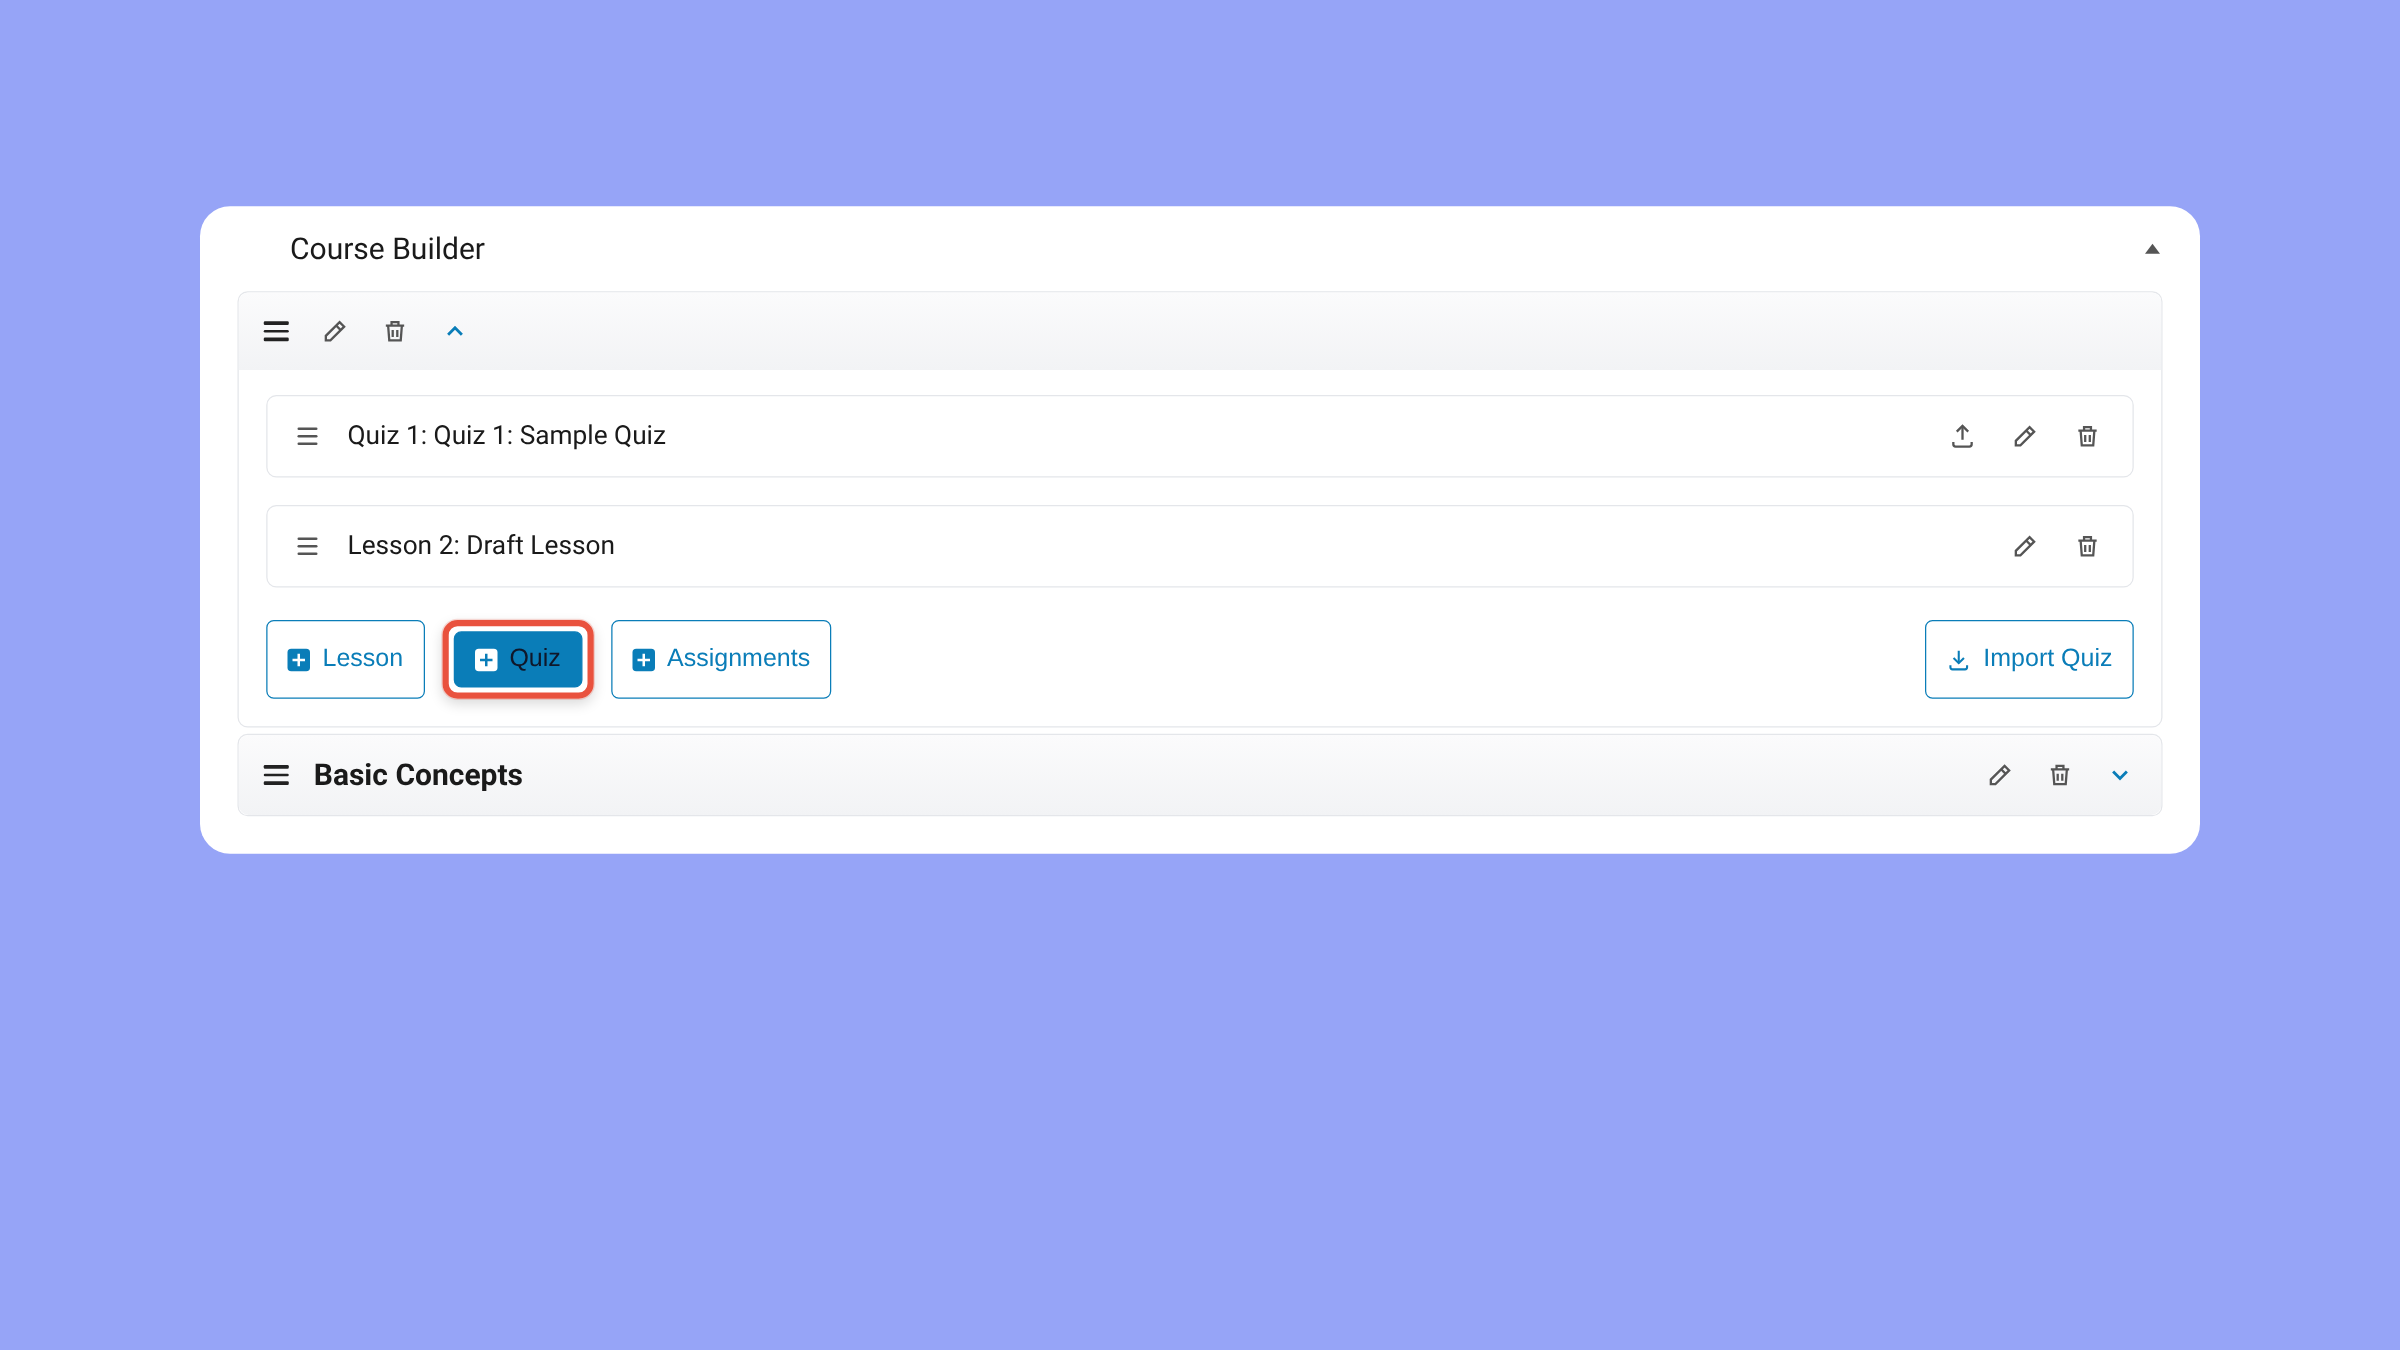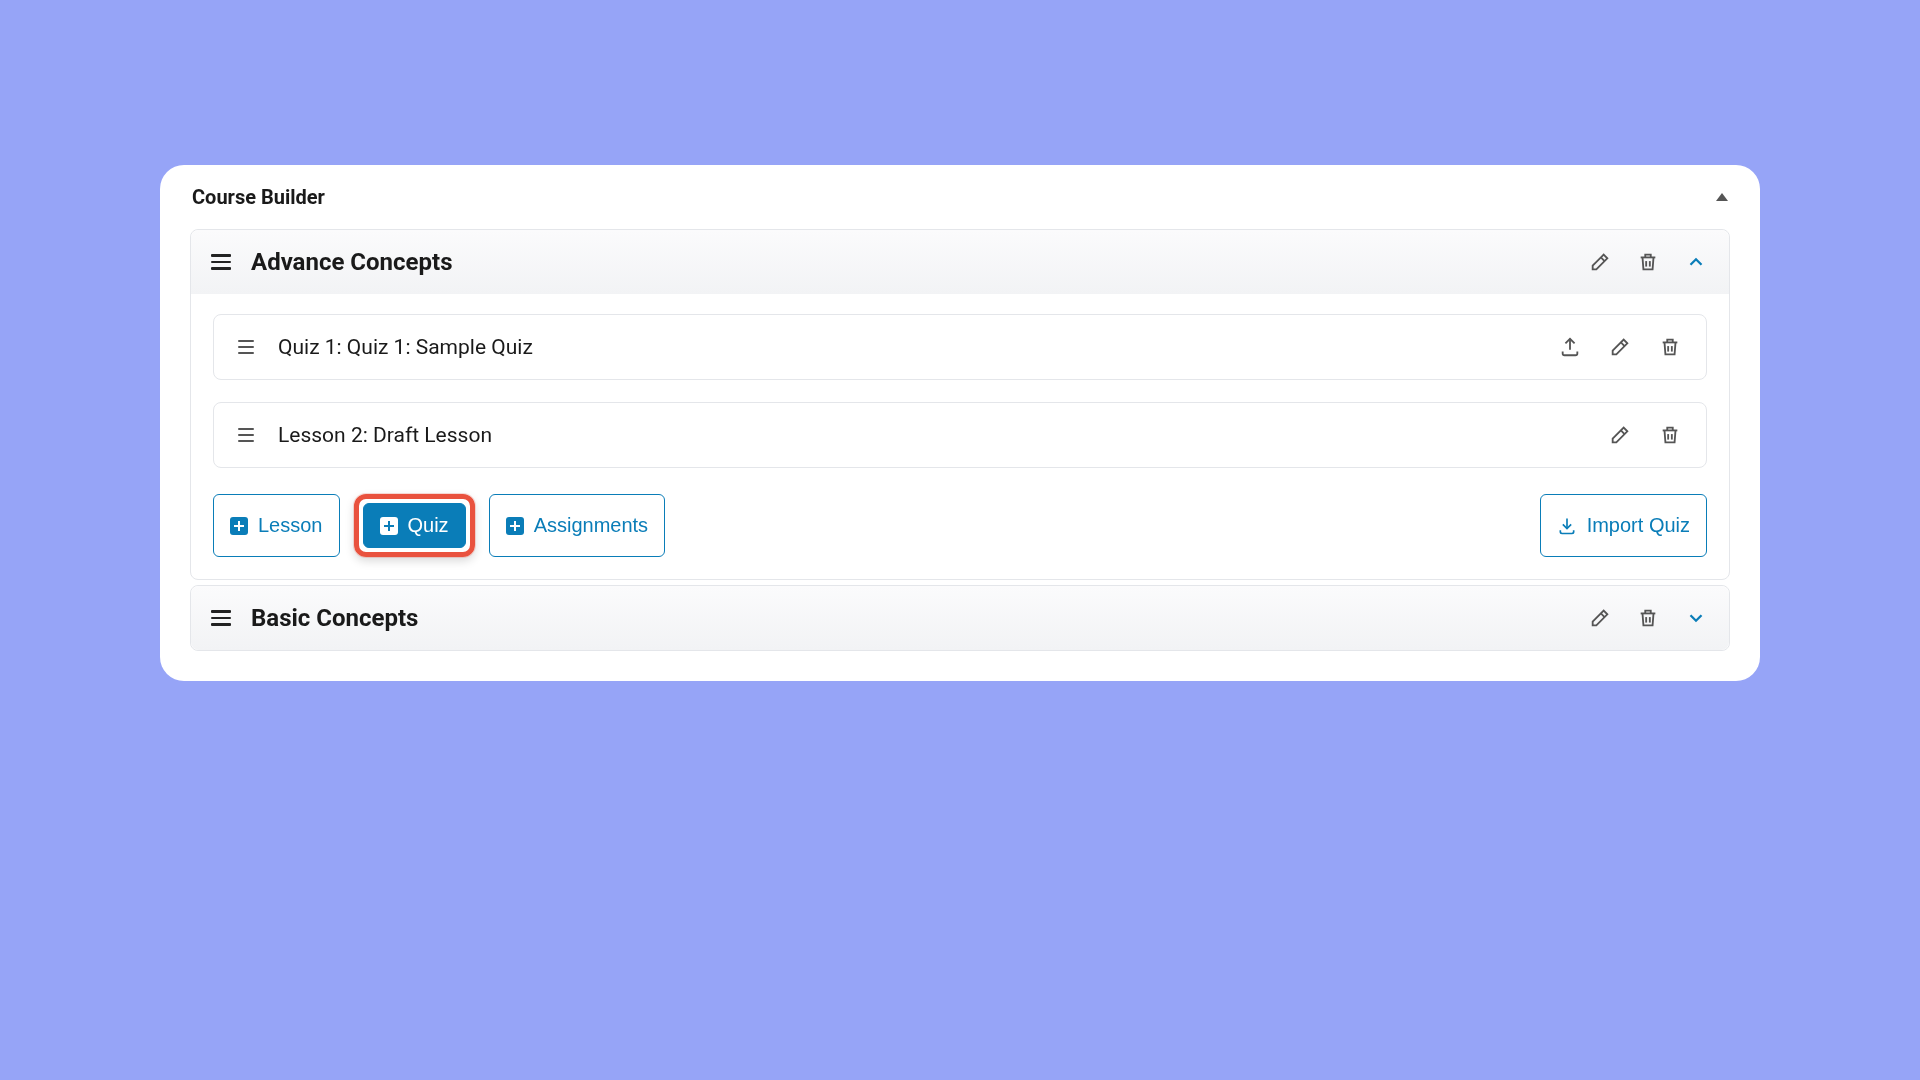--- a/index.html
+++ b/index.html
@@ -19,23 +19,24 @@
     border-radius: 24px;
     padding: 20px 30px 30px 30px;
   }
   .card-header {
     display: flex;
     justify-content: space-between;
     align-items: center;
     padding: 0 2px 12px 2px;
   }
   .card-title {
-    font-size: 20px;
-    font-weight: 700;
+    font-size: 24px;
+    font-weight: 400;
     color: #1a1a1a;
+    margin-left: 40px;
   }
   .collapse-toggle {
     width: 0; height: 0;
     border-left: 6px solid transparent;
     border-right: 6px solid transparent;
     border-bottom: 8px solid #555;
     cursor: pointer;
   }
   .section {
     border: 1px solid #e4e6ea;
@@ -88,21 +89,21 @@
     display: flex; gap: 14px;
     margin-top: 26px;
   }
   .action-bar .spacer { flex: 1; }
   .btn {
     display: inline-flex; align-items: center; gap: 10px;
     border: 1.6px solid #0a7db8; color: #0a7db8; background: #fff;
     padding: 10px 16px; border-radius: 6px; font-size: 20px; font-weight: 500;
     cursor: pointer;
   }
-  .btn.solid { background: #0a7db8; color: #ffffff; }
+  .btn.solid { background: #0a7db8; color: #0f172a; }
   .btn .plus-box {
     width: 18px; height: 18px; background: #0a7db8; border-radius: 3px; position: relative;
     display: inline-flex; align-items: center; justify-content: center;
   }
   .btn.solid .plus-box { background: #fff; }
   .btn .plus-box::before, .btn .plus-box::after {
     content: ""; position: absolute; background: #fff;
   }
   .btn.solid .plus-box::before, .btn.solid .plus-box::after { background: #0a7db8; }
   .btn .plus-box::before { width: 10px; height: 2px; }
@@ -131,21 +132,20 @@
     <div class="collapse-toggle"></div>
   </div>
 
   <div class="section">
     <div class="section-header">
       <div class="drag-handle">
           <span></span>
           <span></span>
           <span></span>
         </div>
-      <div class="section-title">Advance Concepts</div>
       <div class="icon-btn">
         <svg viewBox="0 0 24 24">
             <path d="M4 20h4L20 8l-4-4L4 16v4z"></path>
             <path d="M13 7l4 4"></path>
           </svg>
       </div>
       <div class="icon-btn">
         <svg viewBox="0 0 24 24">
             <path d="M4 7h16"></path>
             <path d="M10 11v6"></path>

